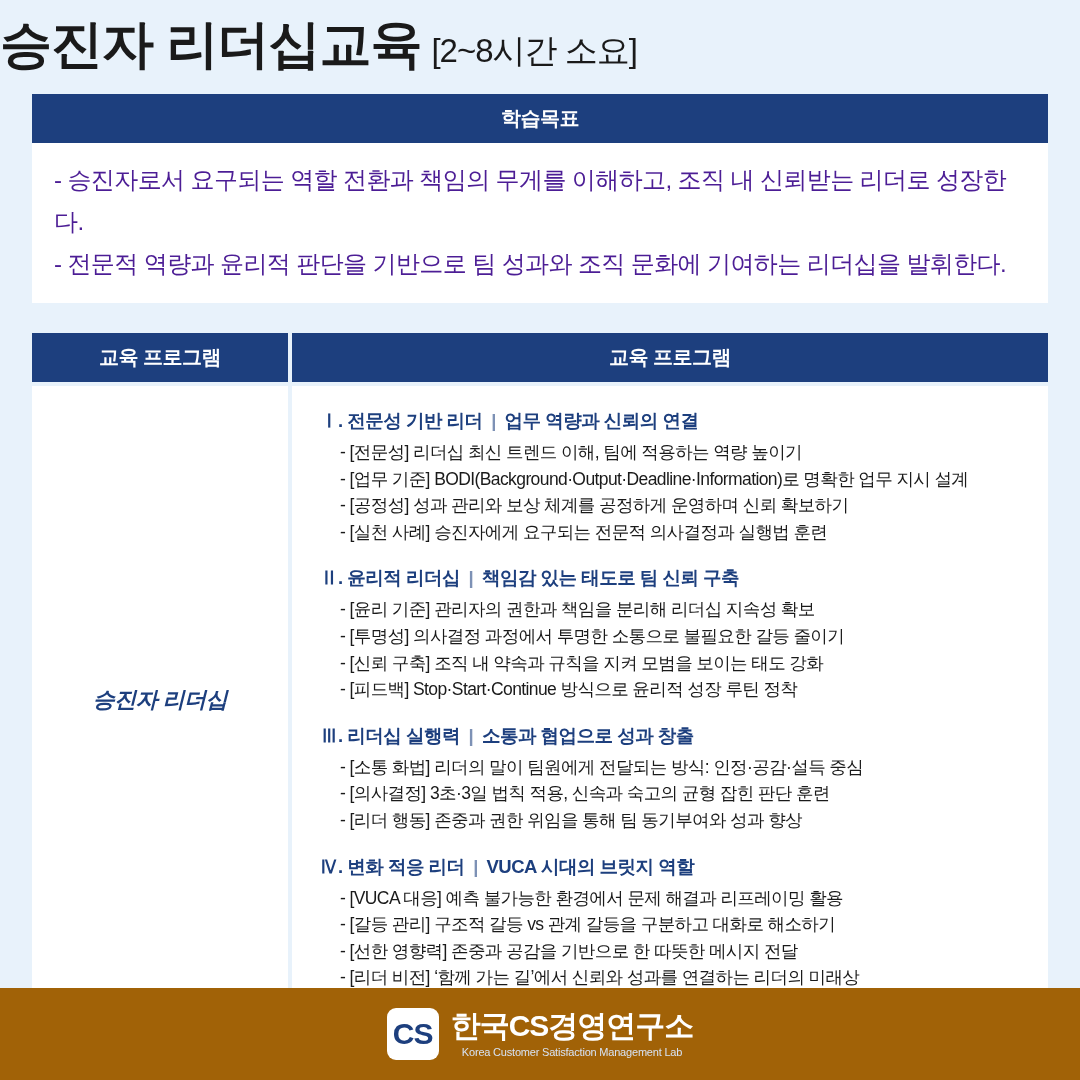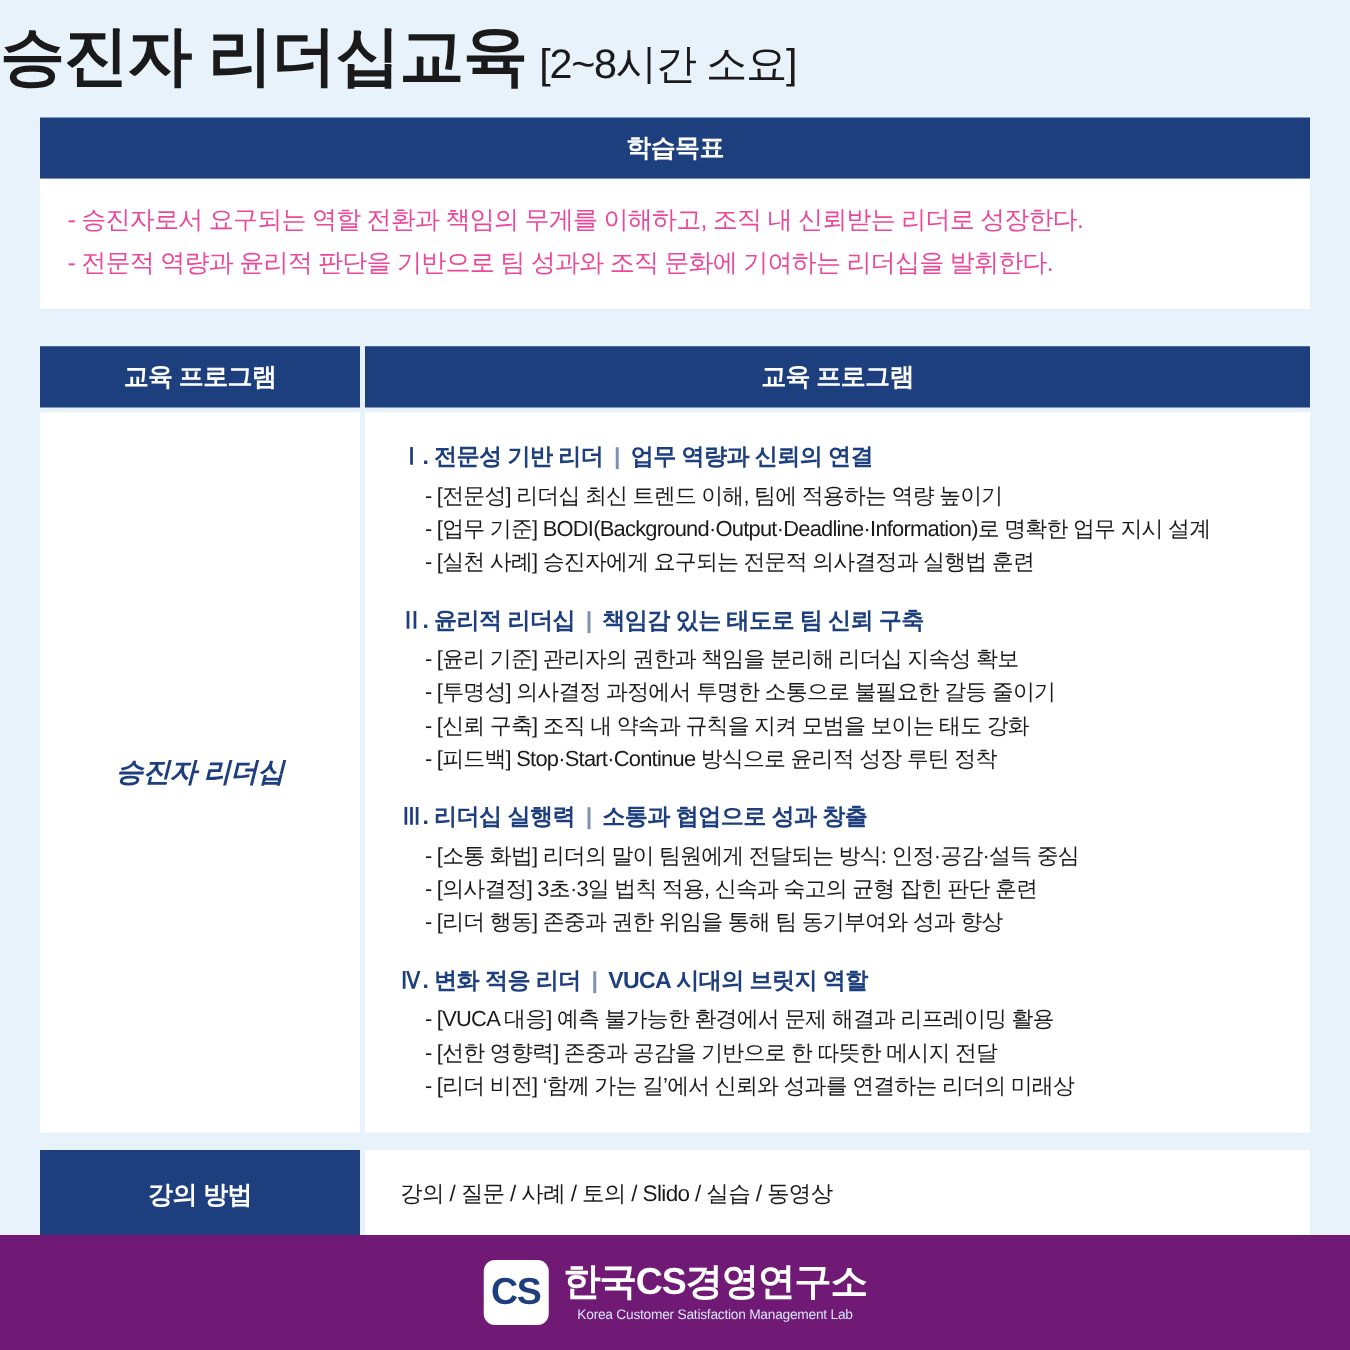--- a/index.html
+++ b/index.html
@@ -47,22 +47,22 @@
     font-size: 20px;
     font-weight: bold;
     padding: 11px 0;
     letter-spacing: -0.5px;
   }
   .white-box {
     background: #ffffff;
     padding: 16px 22px 18px 22px;
   }
   .goal-line {
-    font-size: 20px;
-    color: #ec4899;
+    font-size: 24px;
+    color: #4c1d95;
     line-height: 1.75;
     letter-spacing: -0.6px;
   }
 
   .gap-lg { height: 30px; }
   .gap-sm { height: 14px; }
 
   
   .prog-head {
     display: flex;
@@ -153,21 +153,21 @@
     font-size: 18px;
     color: #1a1a1a;
     letter-spacing: -0.5px;
   }
 
   
   .footer {
     position: absolute;
     left: 0; bottom: 0;
     width: 1080px; height: 92px;
-    background: #701a75;
+    background: #a16207;
     display: flex;
     align-items: center;
     justify-content: center;
   }
   .logo-row { display: flex; align-items: center; gap: 12px; }
   .logo-mark {
     width: 52px; height: 52px;
     background: #ffffff;
     border-radius: 9px;
     display: flex; align-items: center; justify-content: center;
@@ -225,20 +225,21 @@
 
       <div class="sec">
         <div class="sec-title">
           <span>Ⅰ</span>.
           <span>전문성 기반 리더</span>
           <span class="sep">|</span>
           <span>업무 역량과 신뢰의 연결</span>
         </div>
         <div class="sec-item">- [전문성] 리더십 최신 트렌드 이해, 팀에 적용하는 역량 높이기</div>
         <div class="sec-item">- [업무 기준] BODI(Background·Output·Deadline·Information)로 명확한 업무 지시 설계</div>
+        <div class="sec-item">- [공정성] 성과 관리와 보상 체계를 공정하게 운영하며 신뢰 확보하기</div>
         <div class="sec-item">- [실천 사례] 승진자에게 요구되는 전문적 의사결정과 실행법 훈련</div>
       </div>
 
       <div class="sec">
         <div class="sec-title">
           <span>Ⅱ</span>.
           <span>윤리적 리더십</span>
           <span class="sep">|</span>
           <span>책임감 있는 태도로 팀 신뢰 구축</span>
         </div>
@@ -261,20 +262,21 @@
       </div>
 
       <div class="sec">
         <div class="sec-title">
           <span>Ⅳ</span>.
           <span>변화 적응 리더</span>
           <span class="sep">|</span>
           <span>VUCA 시대의 브릿지 역할</span>
         </div>
         <div class="sec-item">- [VUCA 대응] 예측 불가능한 환경에서 문제 해결과 리프레이밍 활용</div>
+        <div class="sec-item">- [갈등 관리] 구조적 갈등 vs 관계 갈등을 구분하고 대화로 해소하기</div>
         <div class="sec-item">- [선한 영향력] 존중과 공감을 기반으로 한 따뜻한 메시지 전달</div>
         <div class="sec-item">- [리더 비전] ‘함께 가는 길’에서 신뢰와 성과를 연결하는 리더의 미래상</div>
       </div>
 
     </div>
   </div>
 
   <div class="gap-sm"></div>
 
   <div class="method">

